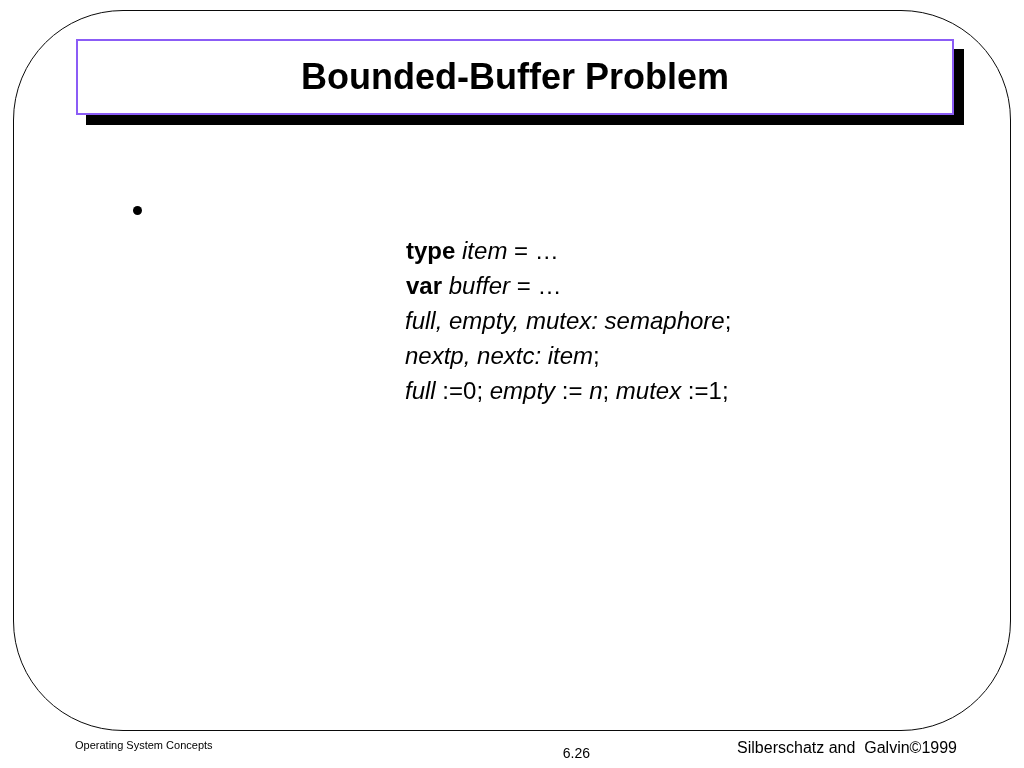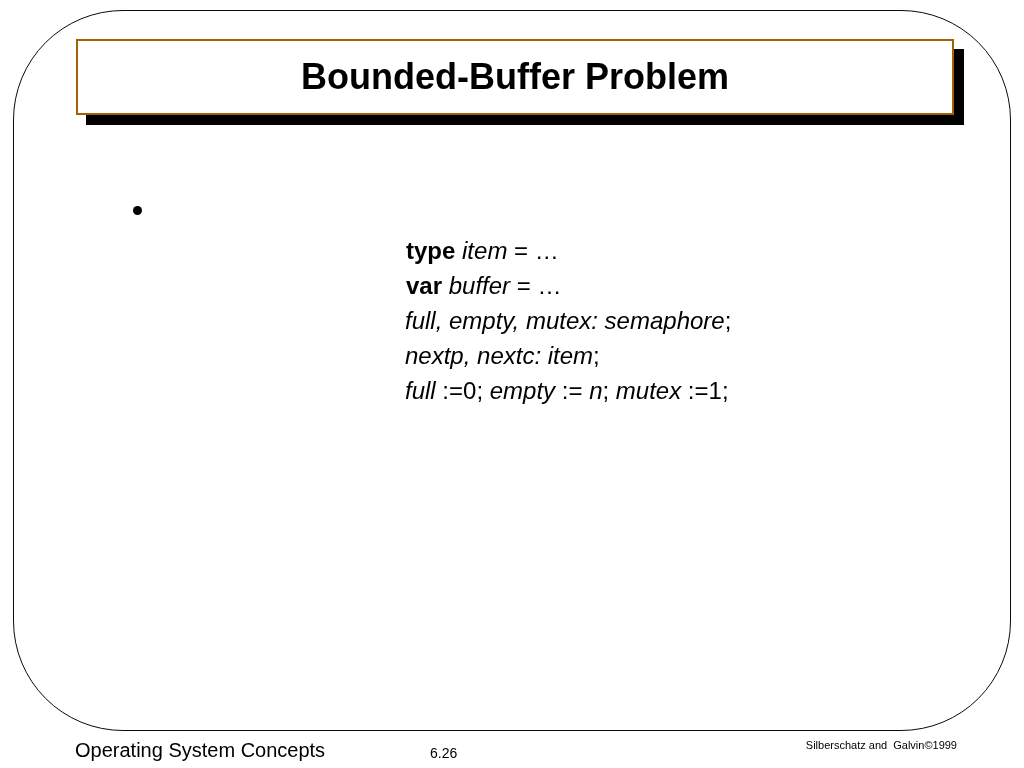--- a/index.html
+++ b/index.html
@@ -19,21 +19,21 @@
     border: 1.5px solid #0a0a0a;
     border-radius: 110px;
     background: transparent;
   }
 
   .title-box {
     position: absolute;
     left: 76px; top: 39px;
     width: 878px; height: 76px;
     background: #ffffff;
-    border: 2px solid #a16207;
+    border: 2px solid #8b5cf6;
     box-shadow: 10px 10px 0 #000000;
     display: flex; align-items: center; justify-content: center;
   }
   .title-text {
     font-size: 36px;
     font-weight: bold;
     letter-spacing: 0px;
     white-space: nowrap;
   }
 
@@ -65,34 +65,34 @@
   }
   .code-line { white-space: pre; }
   .code-line.indent { padding-left: 47px; }
   .code-block .b { font-weight: bold; font-style: normal; margin-left: 48px; }
   .code-block .i { font-style: italic; }
   .code-block .r { font-style: normal; }
 
   .footer-left {
     position: absolute;
     left: 75px; top: 739px;
-    font-size: 20px;
+    font-size: 11px;
     white-space: pre;
   }
   .footer-center {
     position: absolute;
     left: 430px; top: 745px;
     width: 160px;
-    text-align: left;
+    text-align: right;
     font-size: 14px;
   }
   .footer-right {
     position: absolute;
     right: 67px; top: 739px;
-    font-size: 11px;
+    font-size: 16px;
     white-space: pre;
     text-align: right;
   }
 </style>
 </head>
 <body>
 
 <div class="slide-canvas">
 
   <div class="slide-border"></div>

